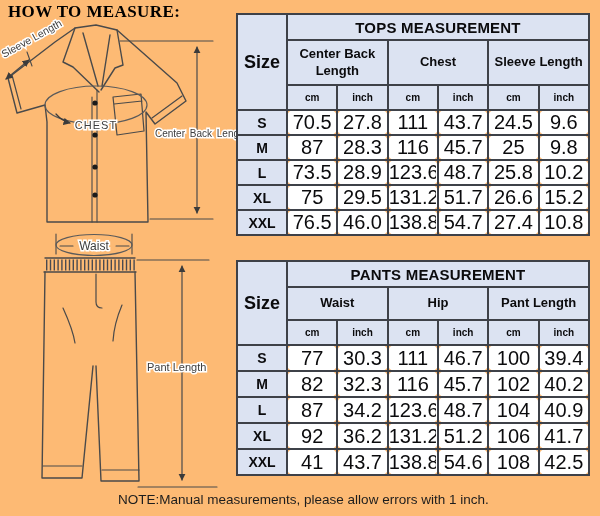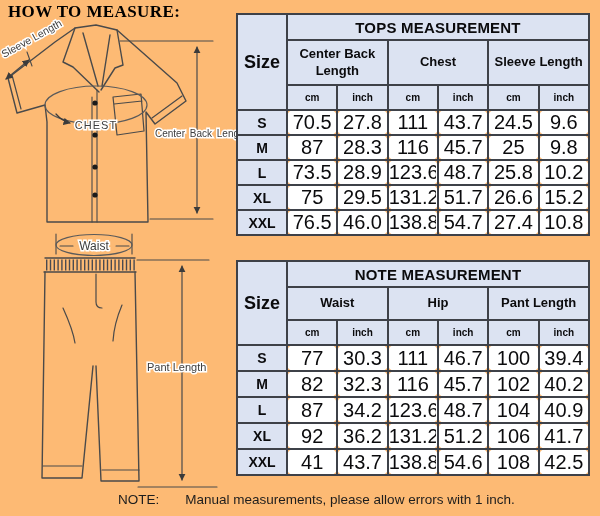--- a/index.html
+++ b/index.html
@@ -40,21 +40,21 @@
   #pants-table .r-group th { height:31px; }
   #pants-table .r-unit  th { height:23px; }
   #pants-table .r-data  th, #pants-table .r-data td { height:24px; }
   
   .diagram-svg { position:absolute; left:0; top:0; overflow:visible; }
   
   .note-line {
     position:absolute; left:118px; top:492px; font-size:13.5px;
     color:#1d1d1d; white-space:nowrap;
   }
-  .note-line .note-label { margin-right:26px; }
+  .note-line .note-label { margin-right:0; }
 </style>
 </head>
 <body>
 
 <div class="canvas">
 
   <h1 class="page-title">HOW TO MEASURE:</h1>
 
   <svg class="diagram-svg" width="236" height="516" viewBox="0 0 236 516">
     <defs>
@@ -187,21 +187,21 @@
   </table>
 
   <table class="size-table" id="pants-table">
     <colgroup>
         <col class="col-size">
         <col span="6">
       </colgroup>
     <tbody>
       <tr class="r-title">
         <th class="hdr size-hdr" rowspan="3">Size</th>
-        <th class="hdr title-cell" colspan="6">NOTE MEASUREMENT</th>
+        <th class="hdr title-cell" colspan="6">PANTS MEASUREMENT</th>
       </tr>
       <tr class="r-group">
         <th class="hdr group-cell" colspan="2">Waist</th>
         <th class="hdr group-cell" colspan="2">Hip</th>
         <th class="hdr group-cell" colspan="2">Pant Length</th>
       </tr>
       <tr class="r-unit">
         <th class="hdr unit-cell">cm</th>
         <th class="hdr unit-cell">inch</th>
         <th class="hdr unit-cell">cm</th>

